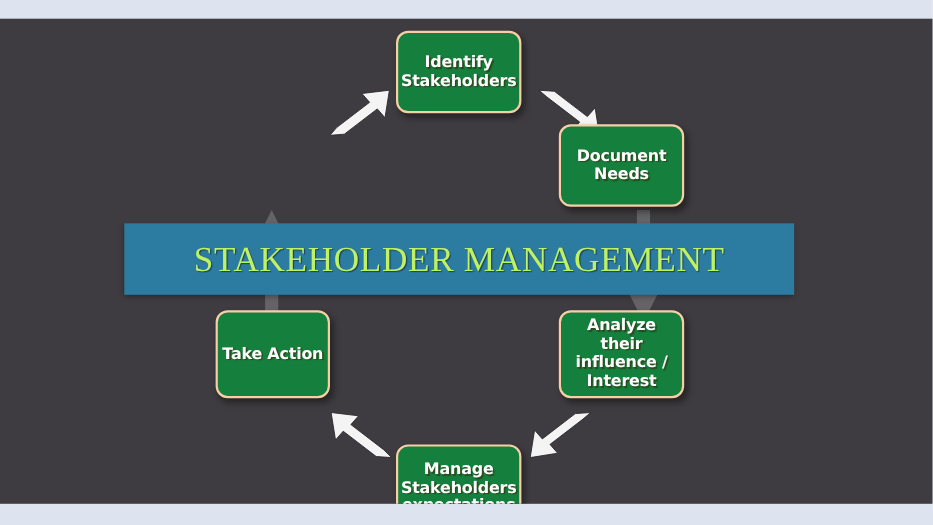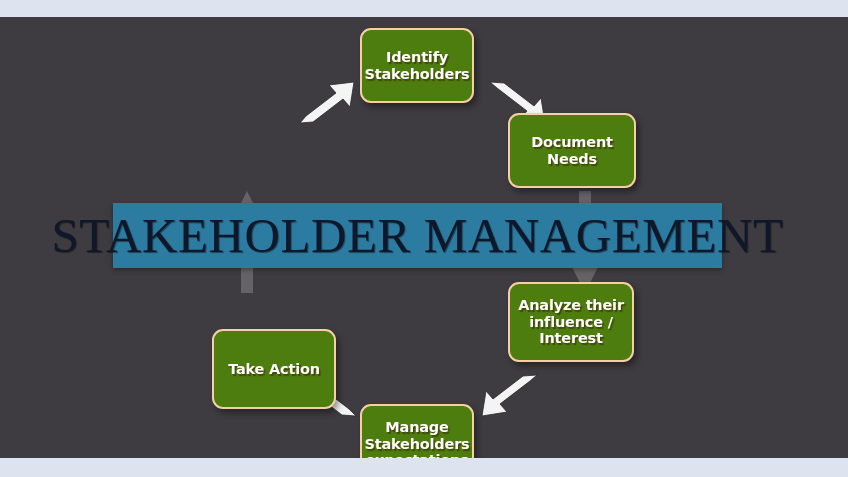--- a/index.html
+++ b/index.html
@@ -50,31 +50,31 @@
     width: 609px;
     height: 65px;
     background: #2c7ba1;
     display: flex;
     align-items: center;
     justify-content: center;
     box-shadow: 0 2px 5px rgba(0,0,0,0.35);
   }
   #banner-text {
     font-family: "Liberation Serif", "DejaVu Serif", serif;
-    font-size: 49px;
+    font-size: 32px;
     letter-spacing: 0.6px;
-    color: #0f172a;
+    color: #bef264;
     white-space: nowrap;
     text-shadow: 1px 1px 1px rgba(0,0,0,0.45);
   }
 
   
   .node {
     position: absolute;
-    background: #4d7c0f;
+    background: #15803d;
     border: 2px solid #f7cfa6;
     border-radius: 11px;
     box-shadow: 3px 4px 6px rgba(0,0,0,0.40);
     display: flex;
     align-items: center;
     justify-content: center;
     box-sizing: border-box;
   }
   .node-label {
     color: #ffffff;
@@ -83,24 +83,24 @@
     font-weight: bold;
     line-height: 1.16;
     text-align: center;
     letter-spacing: -0.2px;
     text-shadow: 1.5px 1.5px 1px rgba(60,30,0,0.55);
     white-space: pre-line;
     padding: 0 4px;
   }
 
   #node-identify  { left: 360px; top: 11px;  width: 114px; height: 75px; }
-  #node-document  { left: 508px; top: 96px;  width: 128px; height: 75px; }
-  #node-analyze   { left: 508px; top: 265px; width: 126px; height: 80px; }
+  #node-document  { left: 508px; top: 96px;  width: 114px; height: 75px; }
+  #node-analyze   { left: 508px; top: 265px; width: 114px; height: 80px; }
   #node-manage    { left: 360px; top: 355px; width: 114px; height: 80px; margin-top: 32px; }
-  #node-take      { left: 212px; top: 265px; width: 124px; height: 80px; margin-top: 47px; }
+  #node-take      { left: 196px; top: 265px; width: 104px; height: 80px; }
   #node-review    { left: 212px; top: 96px;  width: 112px; height: 75px; }
 
   
   .arrow {
     position: absolute;
     pointer-events: none;
   }
 </style>
 </head>
 <body>

